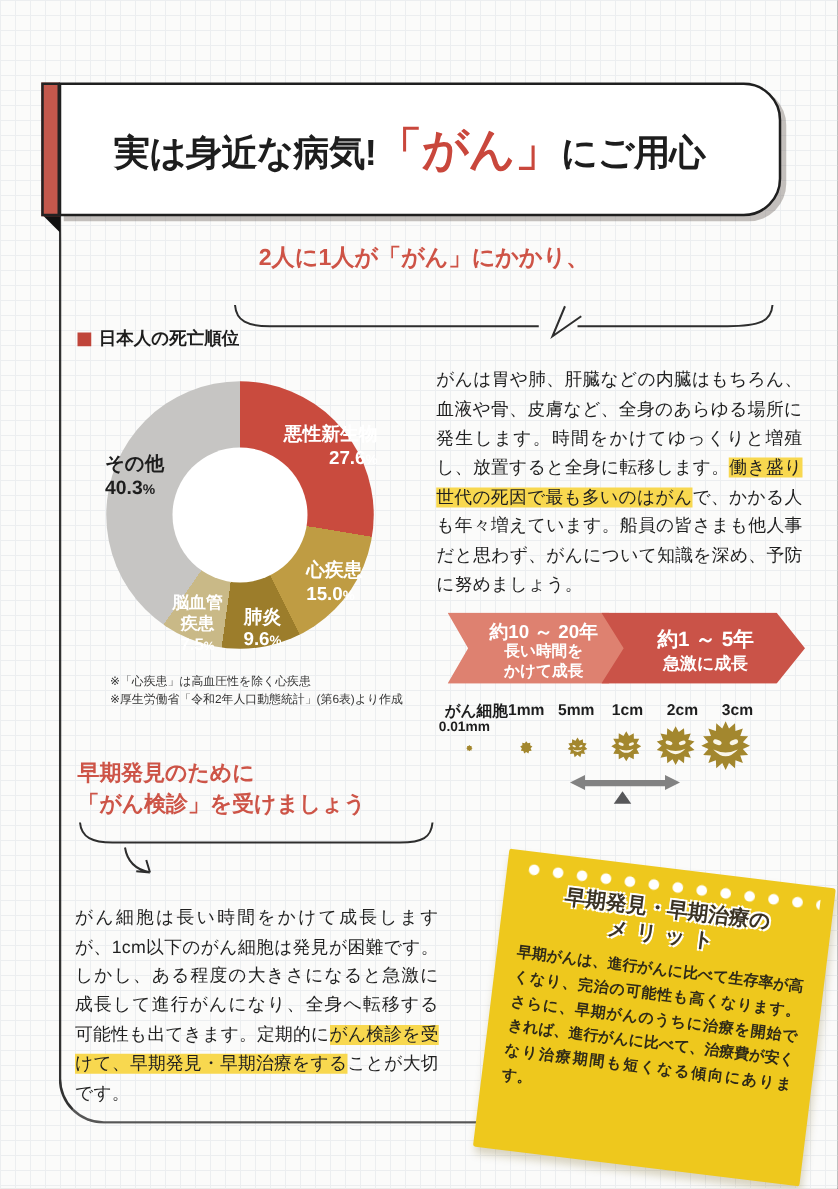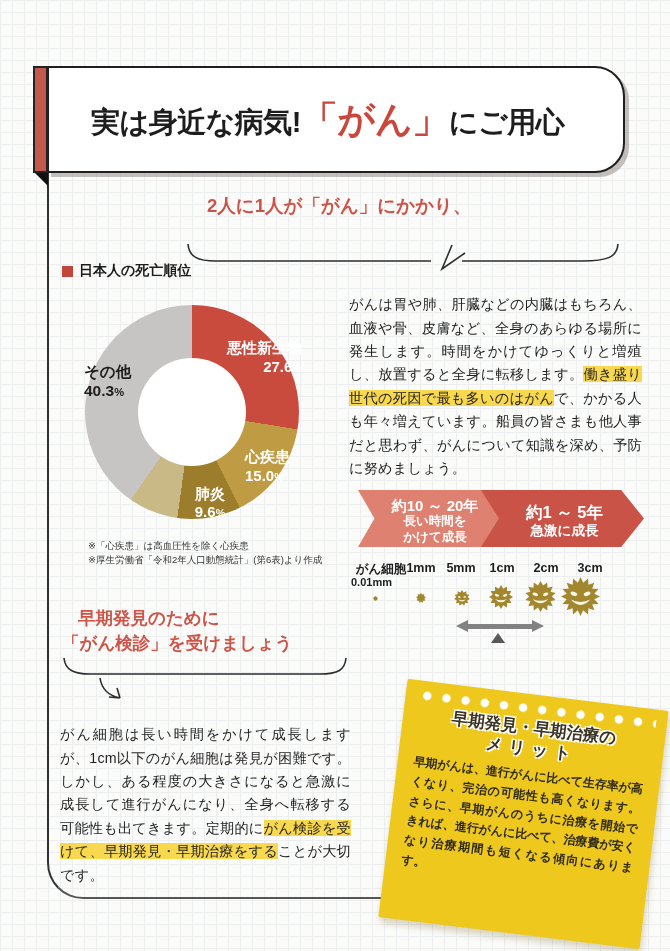--- a/index.html
+++ b/index.html
@@ -61,21 +61,21 @@
   
   .darrow{position:absolute;left:456px;top:620px;width:88px;height:13px;z-index:2;}
   .darrow .bar{position:absolute;left:9px;right:9px;top:4px;height:5px;background:#828282;}
   .darrow:before{content:"";position:absolute;left:0;top:0;border-top:6.5px solid transparent;border-bottom:6.5px solid transparent;border-right:12px solid #828282;}
   .darrow:after{content:"";position:absolute;right:0;top:0;border-top:6.5px solid transparent;border-bottom:6.5px solid transparent;border-left:12px solid #828282;}
   .callout{position:absolute;left:397px;top:642px;width:198px;height:25px;background:#58585a;border-radius:13px;
     color:#fff;font-size:12.5px;font-weight:700;text-align:center;line-height:25px;z-index:2;white-space:nowrap;}
   .callout-tri{position:absolute;left:491px;top:633px;width:0;height:0;border-left:7px solid transparent;border-right:7px solid transparent;border-bottom:10px solid #58585a;z-index:2;}
   
   .screen-head{position:absolute;left:62px;top:606px;color:#cd5447;font-weight:800;z-index:2;white-space:nowrap;}
-  .screen-head .h1{font-size:17.5px;line-height:25px;padding-left:16px;}
+  .screen-head .h1{font-size:17.5px;line-height:25px;padding-left:0;}
   .screen-head .h2{font-size:17.5px;line-height:25px;}
   
   .note{position:absolute;left:392px;top:694px;width:263px;height:240px;background:#eec81d;transform:rotate(7deg);
     z-index:6;border-radius:2px;box-shadow:2px 5px 7px rgba(110,90,15,.25);}
   .note-dots{width:240px;height:11px;margin:9px auto 3px auto;
     background-image:radial-gradient(circle,#fff 3.8px,rgba(255,255,255,0) 4.6px);
     background-size:19.3px 11px;background-repeat:repeat-x;}
   .note-title{text-align:center;font-weight:800;color:#3b3324;font-size:16.5px;line-height:21px;
     text-shadow:1.4px 1.4px 0 #fff,-1.4px -1.4px 0 #fff,1.4px -1.4px 0 #fff,-1.4px 1.4px 0 #fff;}
   .note-title .t2{letter-spacing:6px;}
@@ -114,20 +114,24 @@
     <div><span>27.6</span><span class="u">%</span></div>
   </div>
   <div class="dlab d1">
     <div>心疾患</div>
     <div><span>15.0</span><span class="u">%</span></div>
   </div>
   <div class="dlab d2">
     <div>肺炎</div>
     <div><span>9.6</span><span class="u">%</span></div>
   </div>
+  <div class="dlab d3">
+    <div>脳血管疾患</div>
+    <div><span>7.5</span><span class="u">%</span></div>
+  </div>
   <div class="dlab d4">
     <div>その他</div>
     <div><span>40.3</span><span class="u">%</span></div>
   </div>
   <div class="chart-notes">
     <div>※「心疾患」は高血圧性を除く心疾患</div>
     <div>※厚生労働省「令和2年人口動態統計」(第6表)より作成</div>
   </div>
 
   <p class="para intro"><span>がんは胃や肺、肝臓などの内臓はもちろん、血液や骨、皮膚など、全身のあらゆる場所に発生します。時間をかけてゆっくりと増殖し、放置すると全身に転移します。</span><span class="hl">働き盛り世代の死因で最も多いのはがん</span><span>で、かかる人も年々増えています。船員の皆さまも他人事だと思わず、がんについて知識を深め、予防に努めましょう。</span></p>

